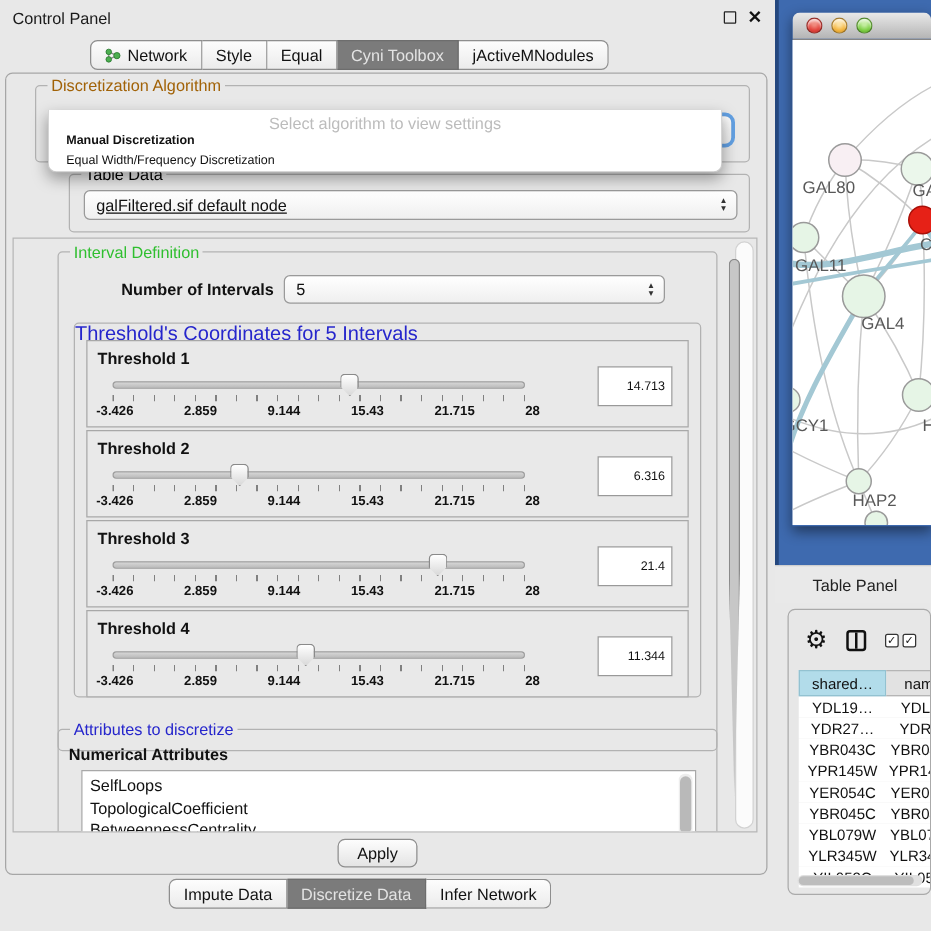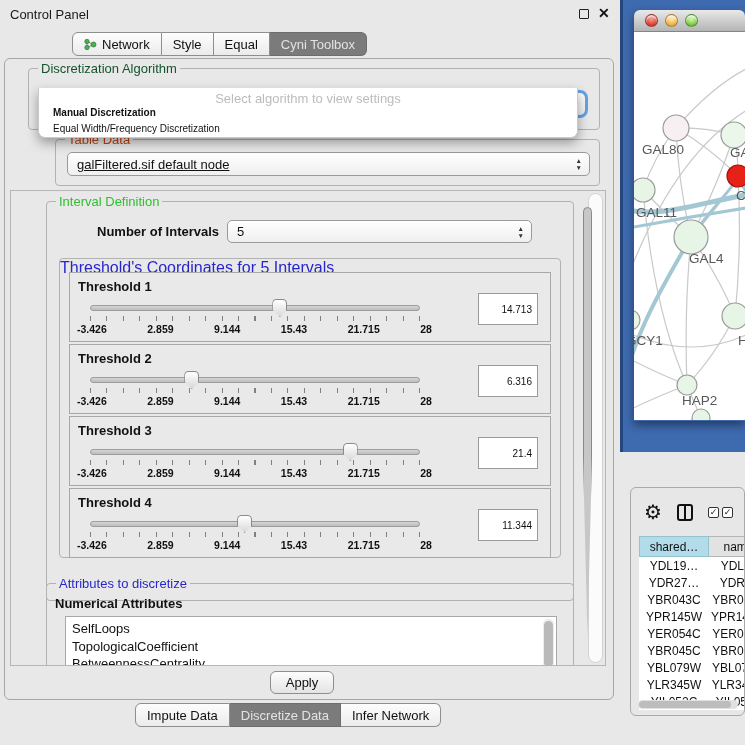--- a/index.html
+++ b/index.html
@@ -24,22 +24,22 @@
   #bottom-tabs { position:absolute; left:135px; top:703px; }
 
   #outer-box { position:absolute; left:4px; top:58px; width:610px; height:642px;
     border:1px solid #a6a6a6; border-radius:6px; background:#e8e8e8; }
 
   
   .group { position:absolute; border:1px solid #b2b2b2; border-radius:4px; }
   .group > .legend { position:absolute; top:-8px; left:9px; background:#e8e8e8; padding:0 3px; font-size:13px; }
   .legend.green { color:#2fbf2f; }
   .legend.blue  { color:#2626cc; }
-  .legend.dim-green { color:#14532d; }
-  .legend.dark { color:#c2410c; }
+  .legend.dim-green { color:#a16207; }
+  .legend.dark { color:#000000; }
 
   
   .combo { position:relative; background:linear-gradient(#ffffff,#efefef); border:1px solid #9a9a9a;
     border-radius:5px; height:24px; display:flex; align-items:center; padding:0 22px 0 9px; font-size:13px; }
   .combo .stepper { position:absolute; right:7px; top:4px; display:flex; flex-direction:column;
     font-size:6.5px; line-height:7px; color:#333; }
 
   
   #algo-group { left:28px; top:68px; width:572px; height:62px; }
   #algo-focus-ring { position:absolute; left:46px; top:90px; width:542px; height:28px; z-index:2;
@@ -162,20 +162,23 @@
       <span>Network</span>
     </div>
     <div class="tab">
         <span>Style</span>
       </div>
     <div class="tab">
         <span>Equal</span>
       </div>
     <div class="tab active">
         <span>Cyni Toolbox</span>
+      </div>
+    <div class="tab">
+        <span>jActiveMNodules</span>
       </div>
   </div>
 
   <div id="outer-box"></div>
 
   <div id="algo-group" class="group">
     <span class="legend dim-green">Discretization Algorithm</span>
   </div>
   <div id="algo-focus-ring"></div>
   <div id="algo-popup">
@@ -385,20 +388,23 @@
             <text x="2" y="185">GAL11</text>
             <text x="55" y="231">GAL4</text>
             <text x="-8" y="313">GCY1</text>
             <text x="104" y="313">H</text>
             <text x="48" y="373">HAP2</text>
           </g>
         </svg>
       </div>
     </div>
 
+    <div id="tp-header">
+      <span class="t">Table Panel</span>
+    </div>
 
     <div id="tp-box">
       <div id="tp-toolbar">
         <span id="gear-icon">⚙</span>
         <span id="split-icon">
             <span></span>
           </span>
         <span id="tp-checks">
           <span class="cb">✓</span>
           <span class="cb">✓</span>

